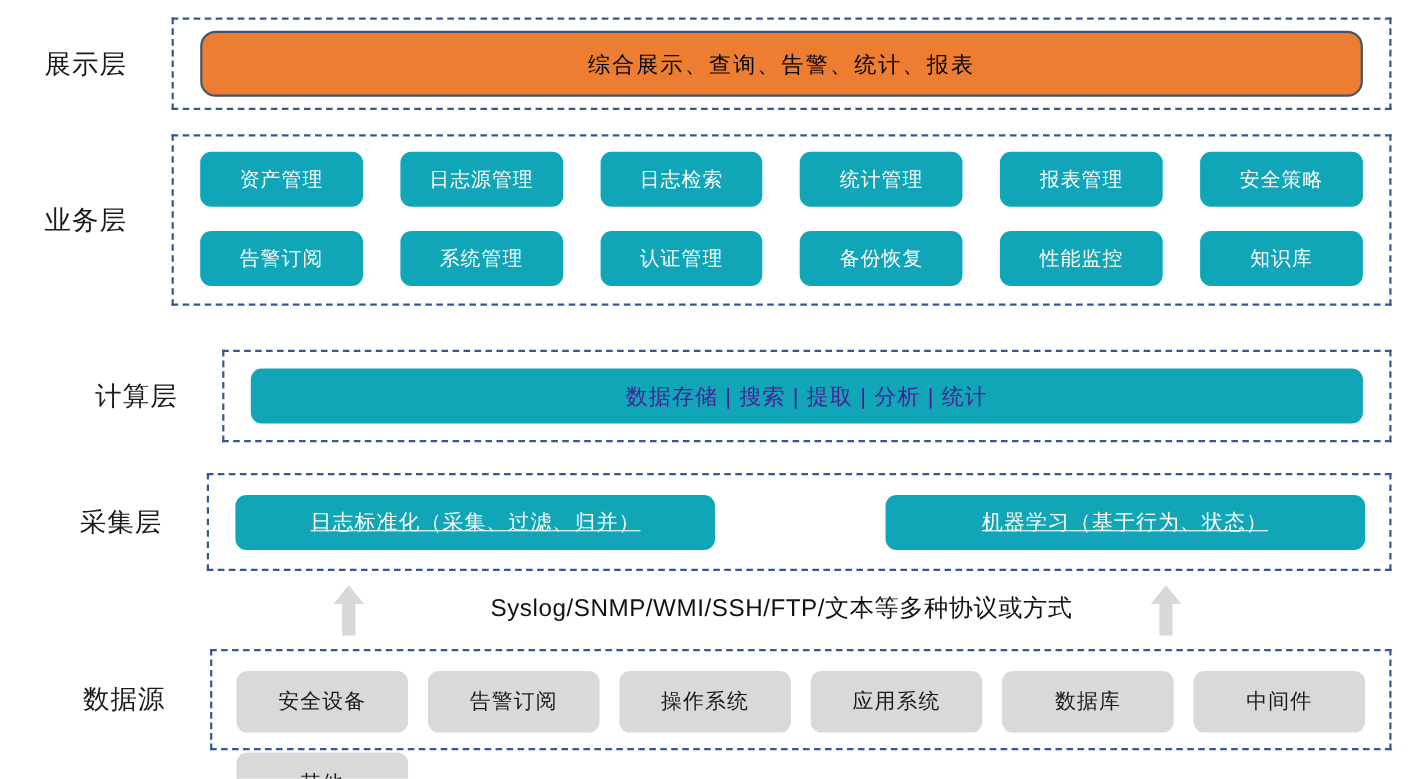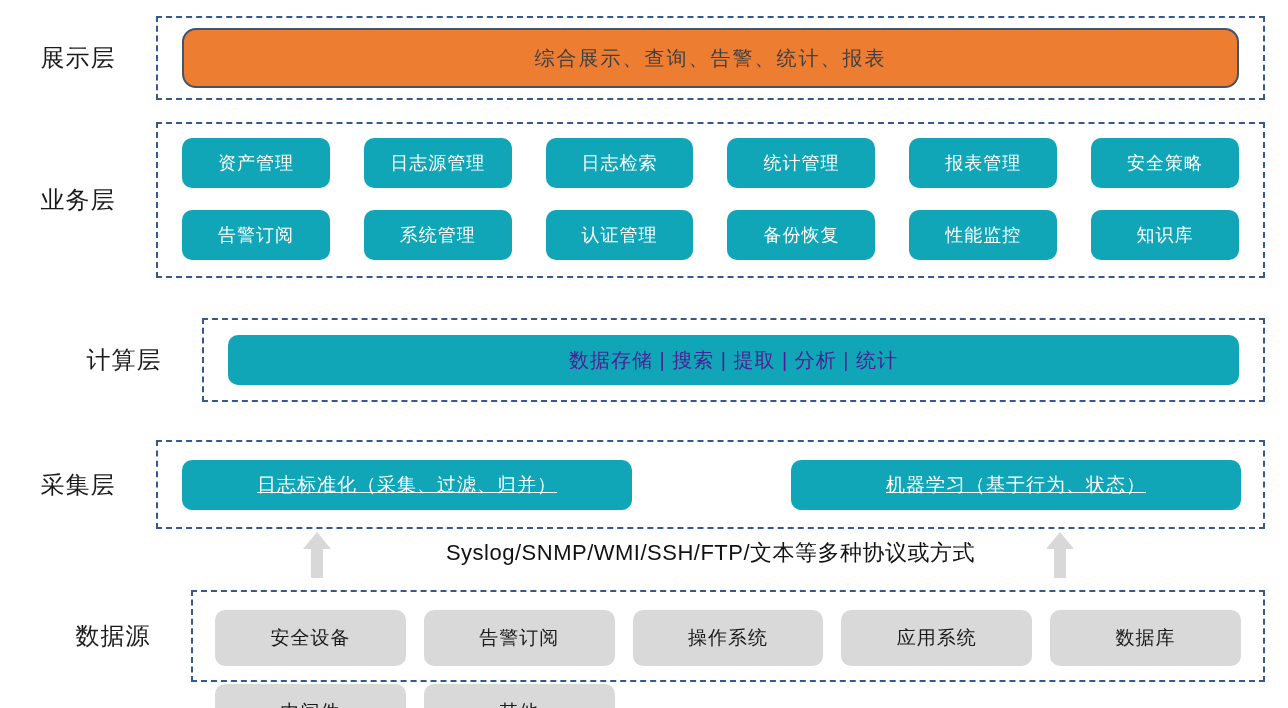--- a/index.html
+++ b/index.html
@@ -19,33 +19,33 @@
   }
   .container {
     flex:1; margin-right:23px;
     border:2px dashed var(--dashed,#35588F);
   }
 
   
   #band-presentation { top:16px;  height:84px; }
   #band-business     { top:122px; height:156px; }
   #band-computing    { top:318px; height:84px;padding-left:46px; }
-  #band-collection   { top:440px; height:89px; }
+  #band-collection   { top:430px; height:89px;padding-left:32px; }
   #band-protocol     { top:528px; height:58px; }
   #band-datasource   { top:590px; height:92px;padding-left:35px; }
 
   
   .banner-wrap { display:flex; }
   .banner-orange {
     flex:1; margin:10px 24px;
     background:var(--orange,#ED7D31);
     border:2px solid var(--orange-border,#44546A);
     border-radius:14px;
     display:flex; align-items:center; justify-content:center;
-    color:#404040; font-size:20px; letter-spacing:2px;
+    color:#000000; font-size:20px; letter-spacing:2px;
   }
 
   
   .grid6 {
     padding:14px 24px 18px 24px;
     display:grid; grid-template-columns:repeat(6,1fr);
     column-gap:34px; row-gap:22px;
   }
   .teal-box {
     background:var(--teal,#10A6B8);
@@ -78,21 +78,21 @@
     text-align:center; font-size:22px; color:#111111; letter-spacing:0.5px;
   }
   .up-arrow { position:absolute; top:4px; width:28px; height:46px; }
   .up-arrow.left  { left:303px; }
   .up-arrow.right { left:1046px; }
   .up-arrow svg { display:block; width:28px; height:46px; }
 
   
   .grid7 {
     padding:18px 22px;
-    display:grid; grid-template-columns:repeat(5,1fr);
+    display:grid; grid-template-columns:repeat(6,1fr);
     gap:18px;
   }
   .gray-box {
     background:var(--gray,#D9D9D9);
     border-radius:10px; height:56px;
     display:flex; align-items:center; justify-content:center;
     color:#1a1a1a; font-size:19px; letter-spacing:1px;
     white-space:nowrap;
   }
 </style>

